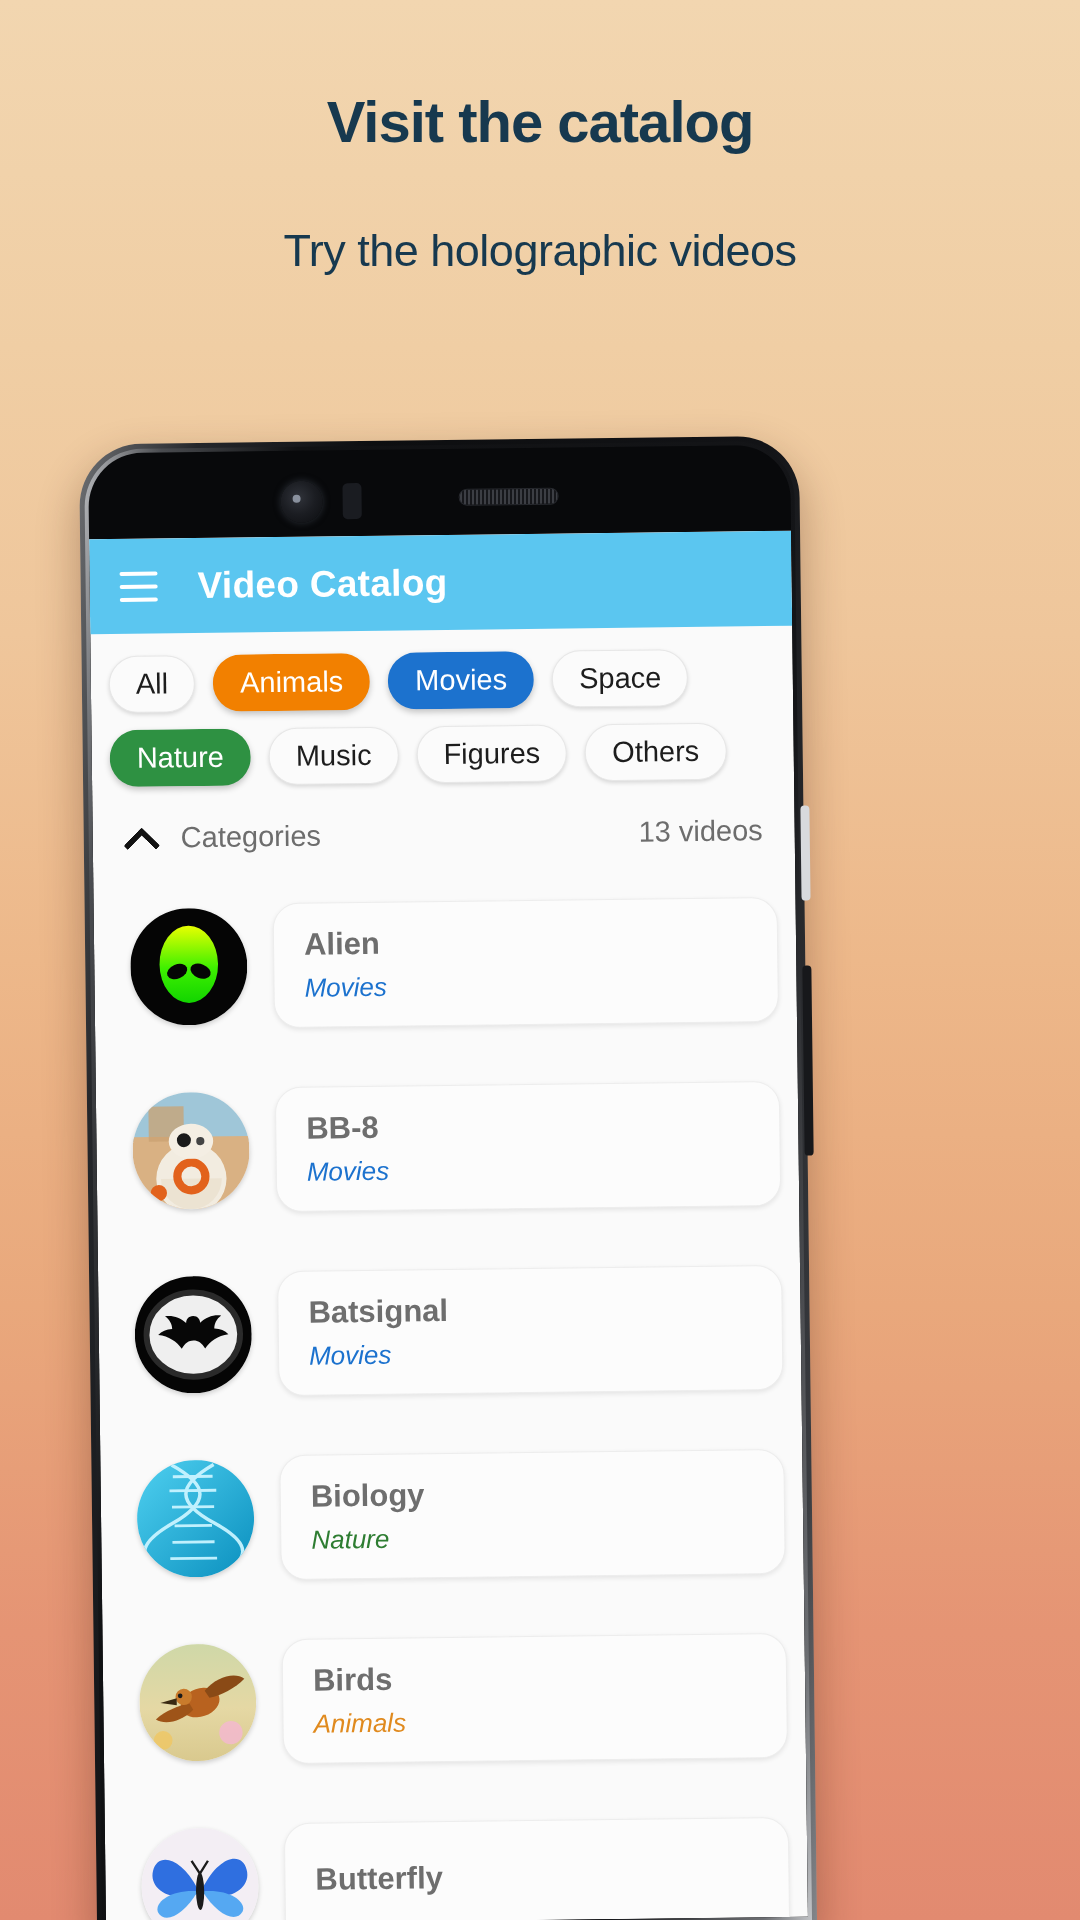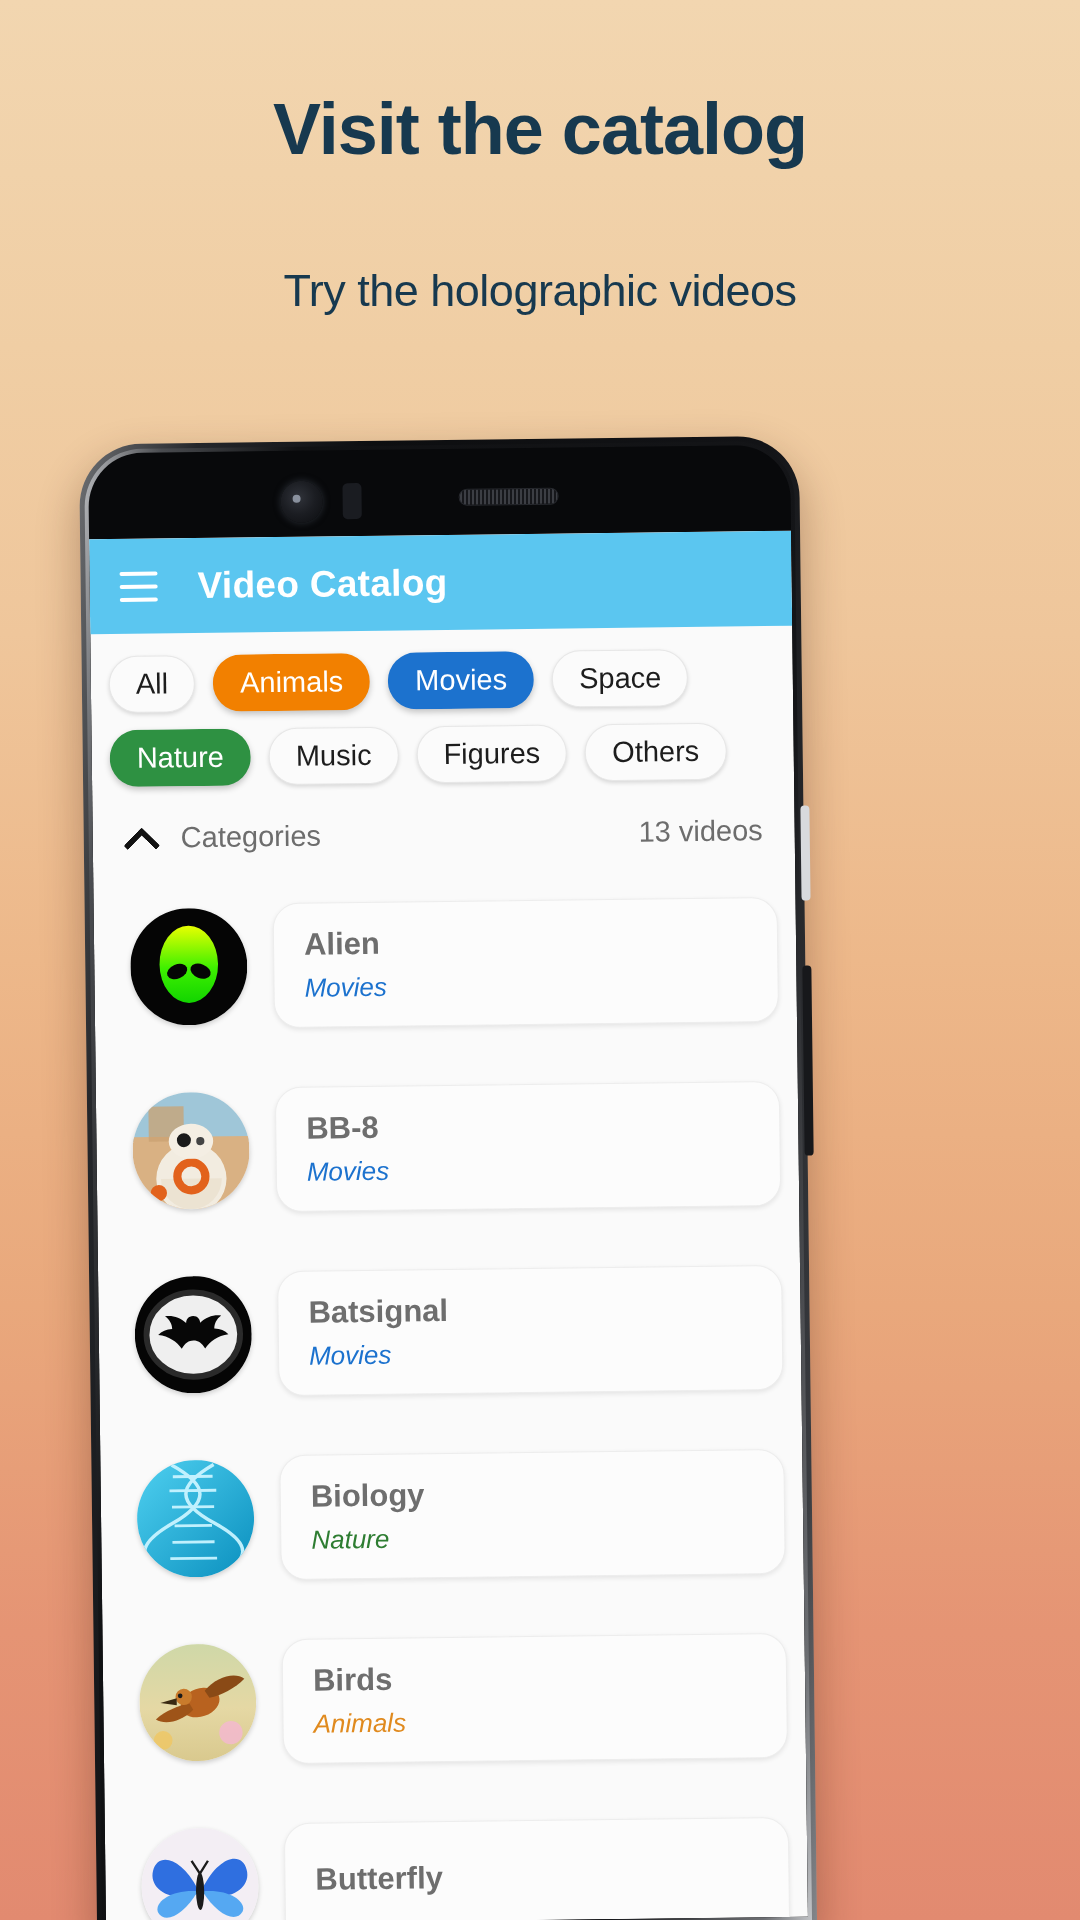--- a/index.html
+++ b/index.html
@@ -6,25 +6,25 @@
   html, body { width:1080px; height:1920px; }
   body {
     font-family:"Liberation Sans", sans-serif;
     background:linear-gradient(180deg,#F2D6B0 0%,#F0CEA4 18%,#EFC69B 33%,#EDB88A 50%,#E9A87C 68%,#E59474 85%,#E28A70 100%);
     overflow:hidden; position:relative;
   }
 
   
   .promo { text-align:center; padding-top:92px; }
   .promo-title {
-    font-size:72px; font-weight:bold; color:#17394F;
+    font-size:58px; font-weight:bold; color:#17394F;
     letter-spacing:-1px; line-height:1.05;
   }
   .promo-sub {
-    margin-top:97px; font-size:45px; color:#17394F;
+    margin-top:72px; font-size:45px; color:#17394F;
     letter-spacing:-0.5px; font-weight:400;
   }
 
   
   .phone {
     position:absolute; left:88px; top:440px;
     width:720px; height:1490px;
     border-radius:62px 62px 0 0;
     background:linear-gradient(100deg,#6d6f72 0%,#25272b 12%,#0d0e10 30%,#121316 70%,#3a3c40 92%,#85878b 100%);
     padding:5px;

